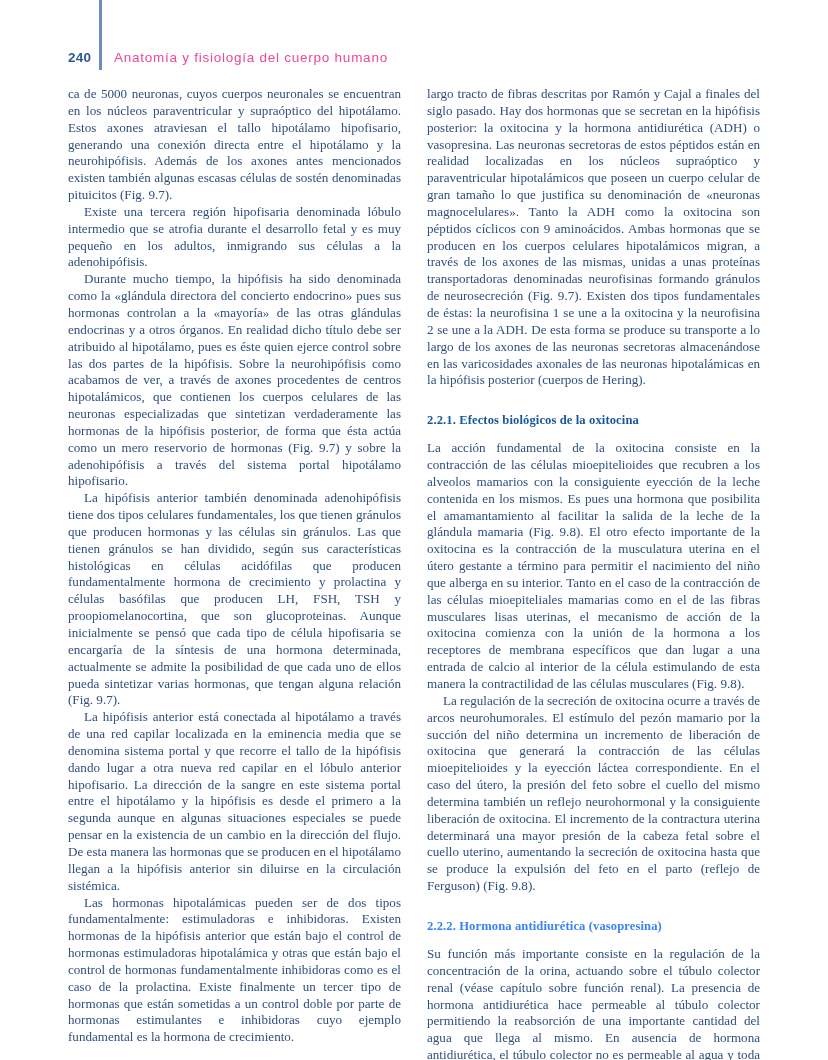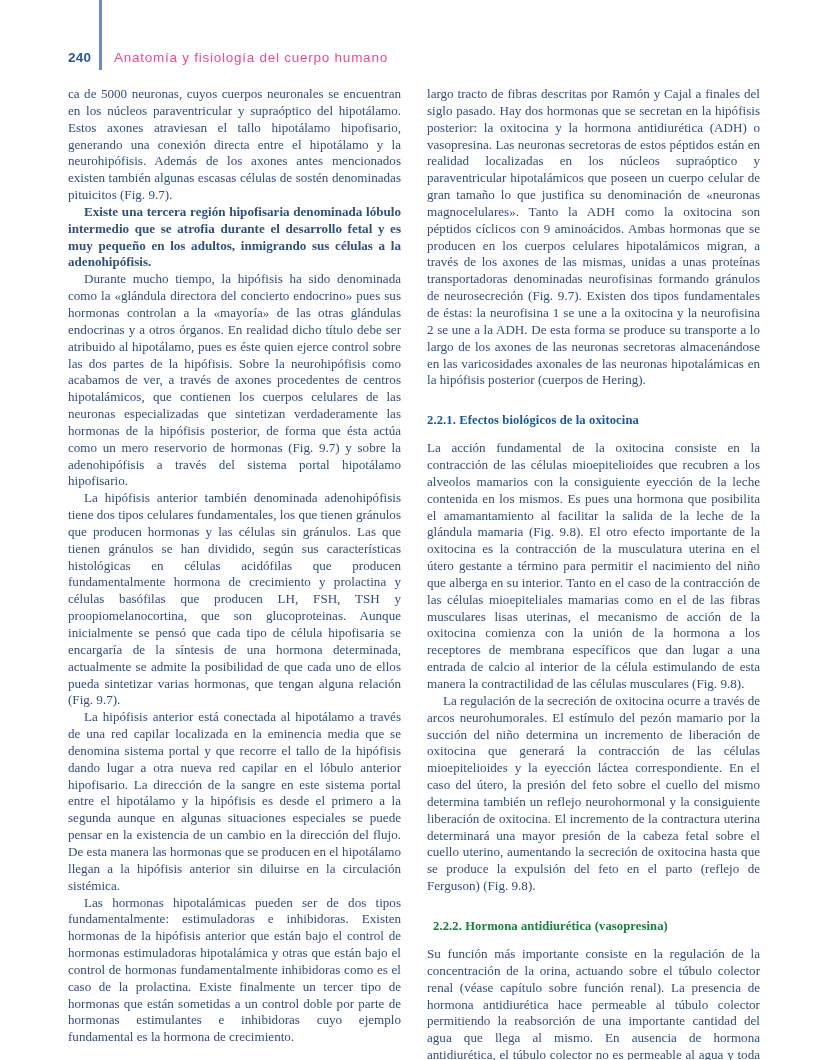--- a/index.html
+++ b/index.html
@@ -108,21 +108,21 @@
   <div class="header">
     <div class="folio" style="color: rgb(44, 89, 150);">240</div>
     <div class="head-rule" style="background: rgb(110, 140, 192);"></div>
     <div class="head-title" style="color: #ec4899; text-align: right;">Anatomía y fisiología del cuerpo humano</div>
   </div>
 
   <div class="col col-left">
 
     <p class="body noindent" style="color: rgb(47, 79, 124);">ca de 5000 neuronas, cuyos cuerpos neuronales se encuentran en los núcleos paraventricular y supraóptico del hipotálamo. Estos axones atraviesan el tallo hipotálamo hipofisario, generando una conexión directa entre el hipotálamo y la neurohipófisis. Además de los axones antes mencionados existen también algunas escasas células de sostén denominadas pituicitos (Fig. 9.7).</p>
 
-    <p class="body" style="color: rgb(47, 79, 124); font-weight: bold;">Existe una tercera región hipofisaria denominada lóbulo intermedio que se atrofia durante el desarrollo fetal y es muy pequeño en los adultos, inmigrando sus células a la adenohipófisis.</p>
+    <p class="body" style="color: rgb(47, 79, 124);">Existe una tercera región hipofisaria denominada lóbulo intermedio que se atrofia durante el desarrollo fetal y es muy pequeño en los adultos, inmigrando sus células a la adenohipófisis.</p>
 
     <p class="body" style="color: rgb(47, 79, 124);">Durante mucho tiempo, la hipófisis ha sido denominada como la «glándula directora del concierto endocrino» pues sus hormonas controlan a la «mayoría» de las otras glándulas endocrinas y a otros órganos. En realidad dicho título debe ser atribuido al hipotálamo, pues es éste quien ejerce control sobre las dos partes de la hipófisis. Sobre la neurohipófisis como acabamos de ver, a través de axones procedentes de centros hipotalámicos, que contienen los cuerpos celulares de las neuronas especializadas que sintetizan verdaderamente las hormonas de la hipófisis posterior, de forma que ésta actúa como un mero reservorio de hormonas (Fig. 9.7) y sobre la adenohipófisis a través del sistema portal hipotálamo hipofisario.</p>
 
     <p class="body" style="color: rgb(47, 79, 124);">La hipófisis anterior también denominada adenohipófisis tiene dos tipos celulares fundamentales, los que tienen gránulos que producen hormonas y las células sin gránulos. Las que tienen gránulos se han dividido, según sus características histológicas en células acidófilas que producen fundamentalmente hormona de crecimiento y prolactina y células basófilas que producen LH, FSH, TSH y proopiomelanocortina, que son glucoproteinas. Aunque inicialmente se pensó que cada tipo de célula hipofisaria se encargaría de la síntesis de una hormona determinada, actualmente se admite la posibilidad de que cada uno de ellos pueda sintetizar varias hormonas, que tengan alguna relación (Fig. 9.7).</p>
 
     <p class="body" style="color: rgb(47, 79, 124);">La hipófisis anterior está conectada al hipotálamo a través de una red capilar localizada en la eminencia media que se denomina sistema portal y que recorre el tallo de la hipófisis dando lugar a otra nueva red capilar en el lóbulo anterior hipofisario. La dirección de la sangre en este sistema portal entre el hipotálamo y la hipófisis es desde el primero a la segunda aunque en algunas situaciones especiales se puede pensar en la existencia de un cambio en la dirección del flujo. De esta manera las hormonas que se producen en el hipotálamo llegan a la hipófisis anterior sin diluirse en la circulación sistémica.</p>
 
     <p class="body" style="color: rgb(47, 79, 124);">Las hormonas hipotalámicas pueden ser de dos tipos fundamentalmente: estimuladoras e inhibidoras. Existen hormonas de la hipófisis anterior que están bajo el control de hormonas estimuladoras hipotalámica y otras que están bajo el control de hormonas fundamentalmente inhibidoras como es el caso de la prolactina. Existe finalmente un tercer tipo de hormonas que están sometidas a un control doble por parte de hormonas estimulantes e inhibidoras cuyo ejemplo fundamental es la hormona de crecimiento.</p>
 
     <div class="sp-before-section"></div>
@@ -139,20 +139,20 @@
 
     <div class="sp-after-sub"></div>
 
     <p class="body noindent" style="color: rgb(47, 79, 124);">La acción fundamental de la oxitocina consiste en la contracción de las células mioepitelioides que recubren a los alveolos mamarios con la consiguiente eyección de la leche contenida en los mismos. Es pues una hormona que posibilita el amamantamiento al facilitar la salida de la leche de la glándula mamaria (Fig. 9.8). El otro efecto importante de la oxitocina es la contracción de la musculatura uterina en el útero gestante a término para permitir el nacimiento del niño que alberga en su interior. Tanto en el caso de la contracción de las células mioepiteliales mamarias como en el de las fibras musculares lisas uterinas, el mecanismo de acción de la oxitocina comienza con la unión de la hormona a los receptores de membrana específicos que dan lugar a una entrada de calcio al interior de la célula estimulando de esta manera la contractilidad de las células musculares (Fig. 9.8).</p>
 
     <p class="body" style="color: rgb(47, 79, 124);">La regulación de la secreción de oxitocina ocurre a través de arcos neurohumorales. El estímulo del pezón mamario por la succión del niño determina un incremento de liberación de oxitocina que generará la contracción de las células mioepitelioides y la eyección láctea correspondiente. En el caso del útero, la presión del feto sobre el cuello del mismo determina también un reflejo neurohormonal y la consiguiente liberación de oxitocina. El incremento de la contractura uterina determinará una mayor presión de la cabeza fetal sobre el cuello uterino, aumentando la secreción de oxitocina hasta que se produce la expulsión del feto en el parto (reflejo de Ferguson) (Fig. 9.8).</p>
 
 
     <div class="sp-before-sub"></div>
 
-    <h3 class="subsection" style="color: #15803d; margin-left: 6px;">2.2.2.  Hormona antidiurética (vasopresina)</h3>
+    <h3 class="subsection" style="color: #3b82f6;">2.2.2.  Hormona antidiurética (vasopresina)</h3>
 
     <div class="sp-after-sub"></div>
 
     <p class="body noindent" style="color: rgb(47, 79, 124);">Su función más importante consiste en la regulación de la concentración de la orina, actuando sobre el túbulo colector renal (véase capítulo sobre función renal). La presencia de hormona antidiurética hace permeable al túbulo colector permitiendo la reabsorción de una importante cantidad del agua que llega al mismo. En ausencia de hormona antidiurética, el túbulo colector no es permeable al agua y toda la que le llega desde el túbulo contorneado distal será eliminada con la orina apareciendo una enfermedad que se deno-</p>
   </div>
 
 </div>
 
 </body></html>

